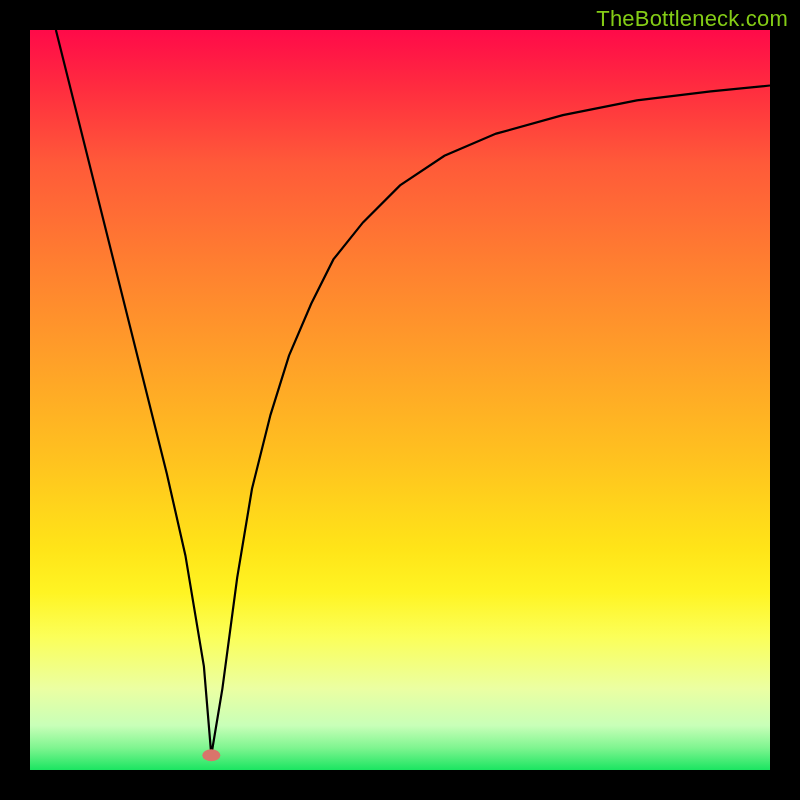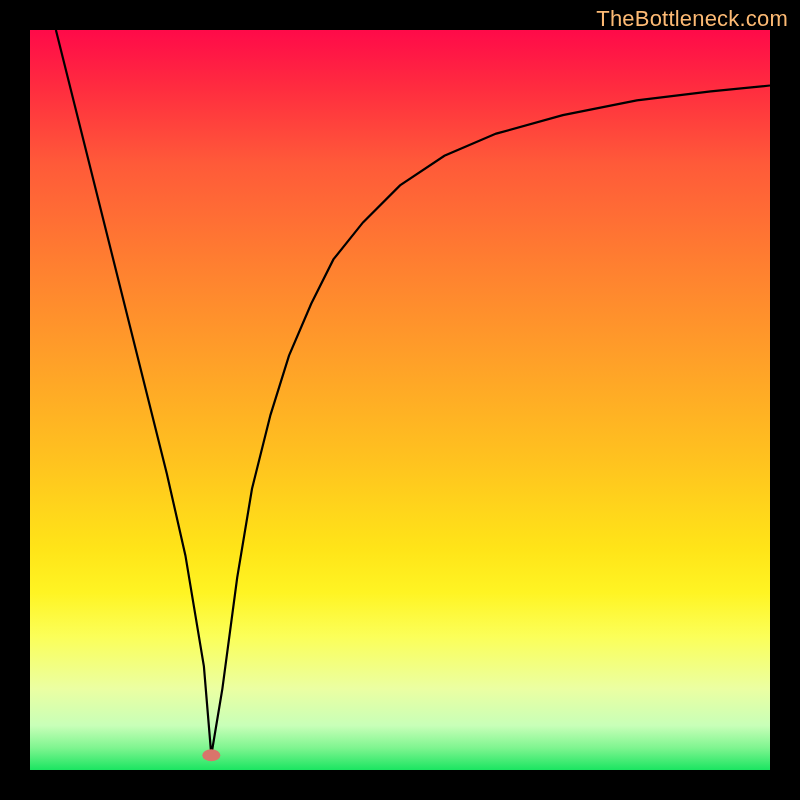--- a/index.html
+++ b/index.html
@@ -46,21 +46,21 @@
     stroke-width: 2.2;
   }
   .marker {
     fill: #d9756b;
     stroke: none;
   }
   .watermark {
     position: absolute;
     top: 6px;
     right: 12px;
-    color: #fdba74;
+    color: #84cc16;
     font-size: 22px;
     letter-spacing: 0.2px;
     font-weight: 400;
   }
 </style>
 </head>
 <body>
 
 <div class="frame">
   <svg class="plot" viewBox="0 0 740 740" preserveAspectRatio="none">

